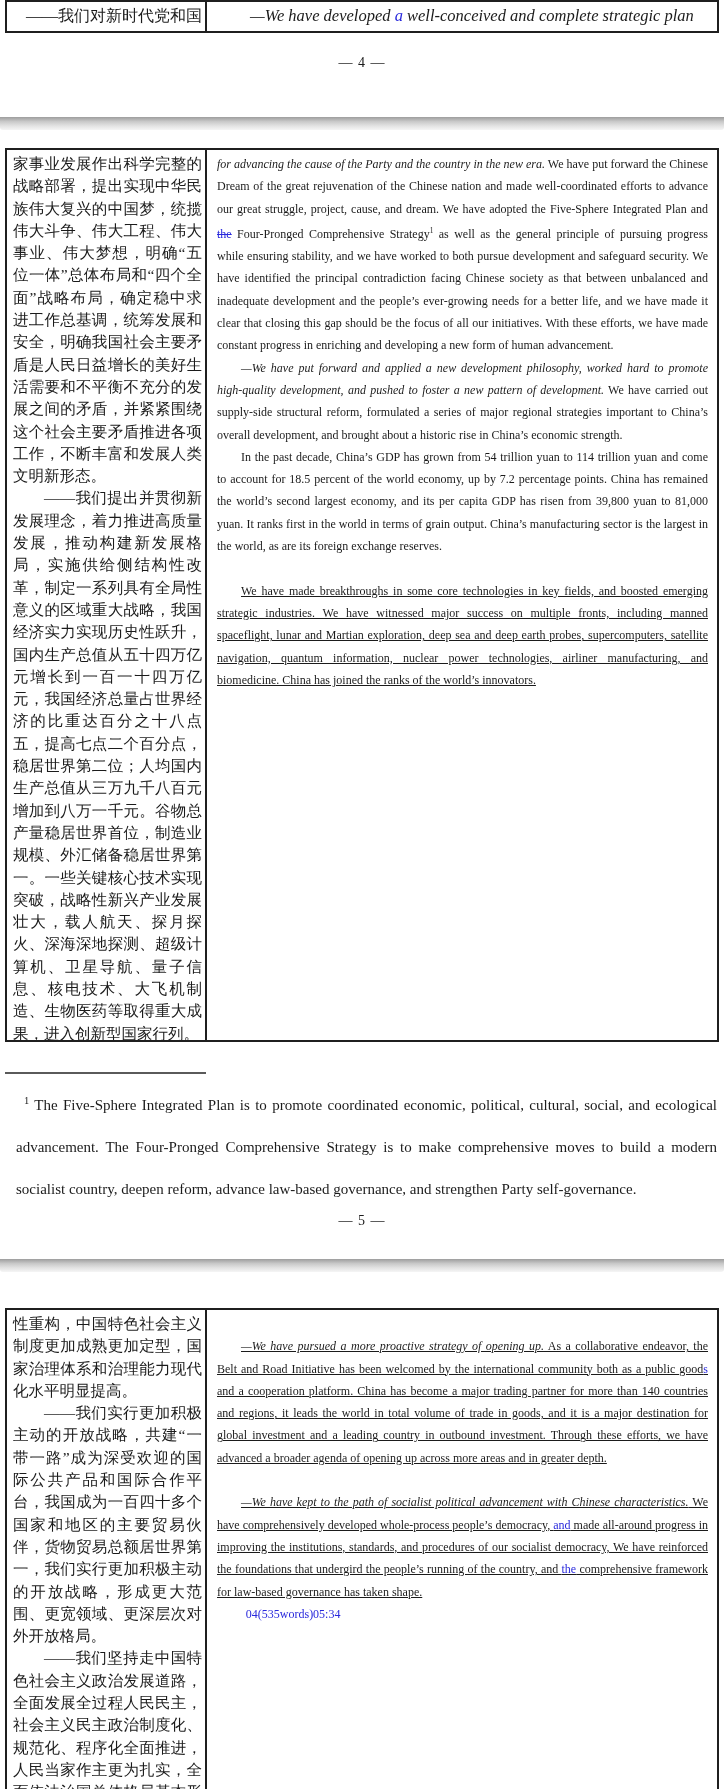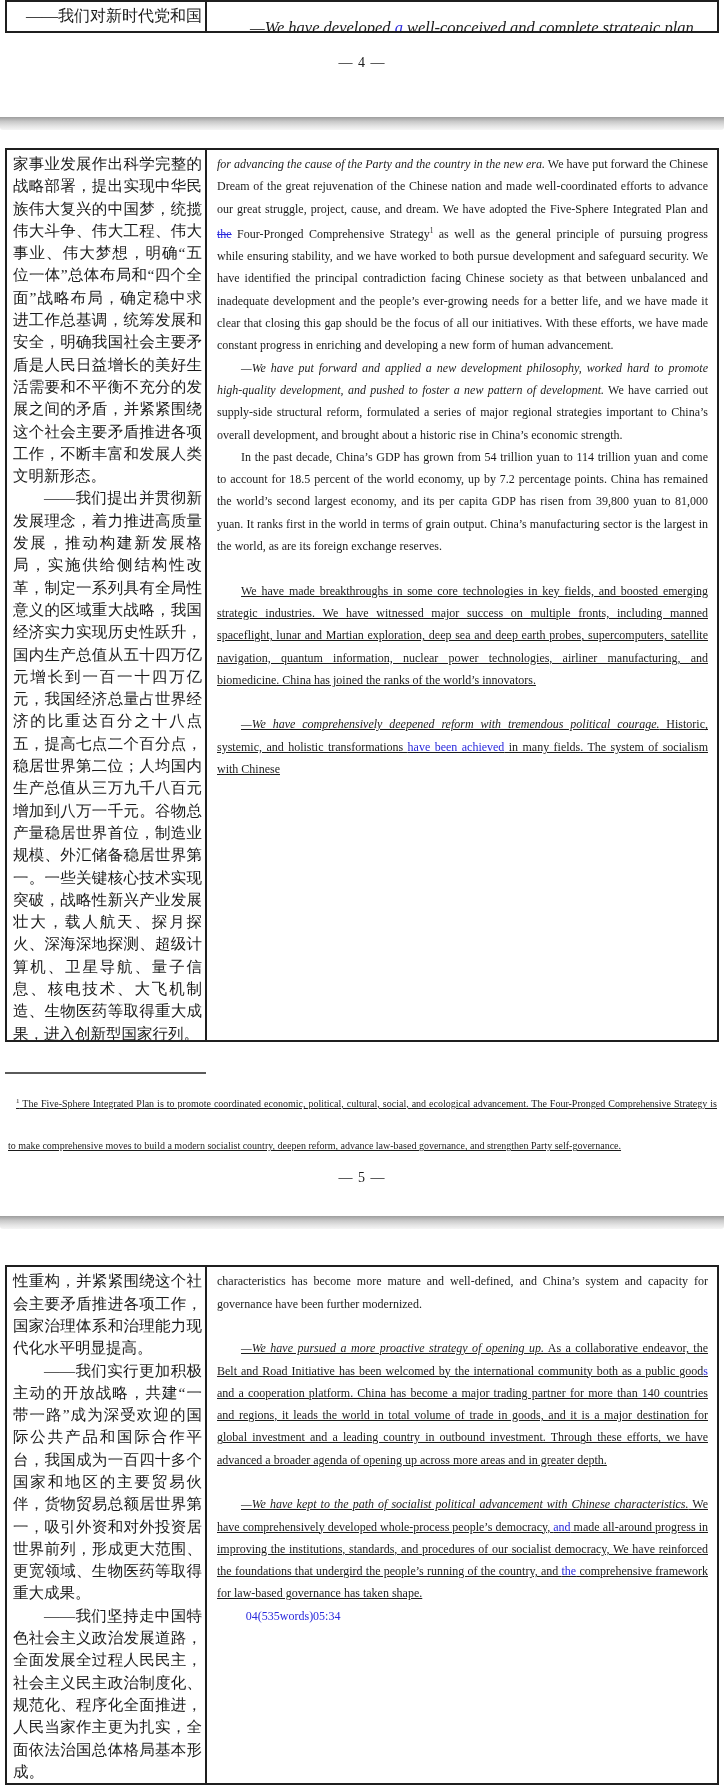--- a/index.html
+++ b/index.html
@@ -48,21 +48,21 @@
   .seg-del { color: var(--ins, #2828dc); text-decoration: line-through; }
   sup.seg-sup { font-size: 0.62em; }
   .stamp {
     color: var(--ins, #2828dc);
     text-indent: 2.4em;
     font-size: 15px;
   }
   
   .carry { height: 33px; }
   .carry .cell-zh { padding-top: 0; }
-  .carry .cell-en { padding-top: 12px; }
+  .carry .cell-en { padding-top: 0; }
   .carry p { line-height: 28px; white-space: nowrap; overflow: hidden; }
   .carry .cell-zh p { text-align: right; font-size: 16px; }
   .carry .cell-en p { text-indent: 2em; font-size: 16.5px; }
   
   .pagenum {
     text-align: center;
     font-size: 14px;
     letter-spacing: 1px;
     height: 18px;
     line-height: 18px;
@@ -82,26 +82,25 @@
   #table-page5 { margin-top: 18px; height: 894px; justify-content: flex-end; }
   #table-page6 { margin-top: 36px; height: 520px; }
   
   .footnote-rule {
     width: 201px;
     height: 0;
     border-top: 2px solid #5a5a5a;
     margin: 30px 0 0 5px;
   }
   .footnote {
-    margin: 6px 7px 0 8px;
-    font-size: 10px;
+    margin: 6px 7px 0 16px;
+    font-size: 15px;
     line-height: 42px;
     text-align: justify;
     text-indent: 8px;
-    text-decoration: underline;
   }
   .footnote sup { font-size: 0.7em; }
 </style>
 </head>
 <body style="--ins: #2828dc;">
 
 <div class="doc-table carry">
   <div class="cell-zh">
     <p>——我们对新时代党和国</p>
   </div>
@@ -117,41 +116,39 @@
 <div class="doc-table" id="table-page5">
   <div class="cell-zh">
       <p>家事业发展作出科学完整的战略部署，提出实现中华民族伟大复兴的中国梦，统揽伟大斗争、伟大工程、伟大事业、伟大梦想，明确“五位一体”总体布局和“四个全面”战略布局，确定稳中求进工作总基调，统筹发展和安全，明确我国社会主要矛盾是人民日益增长的美好生活需要和不平衡不充分的发展之间的矛盾，并紧紧围绕这个社会主要矛盾推进各项工作，不断丰富和发展人类文明新形态。</p>
       <p class="indent">——我们提出并贯彻新发展理念，着力推进高质量发展，推动构建新发展格局，实施供给侧结构性改革，制定一系列具有全局性意义的区域重大战略，我国经济实力实现历史性跃升，国内生产总值从五十四万亿元增长到一百一十四万亿元，我国经济总量占世界经济的比重达百分之十八点五，提高七点二个百分点，稳居世界第二位；人均国内生产总值从三万九千八百元增加到八万一千元。谷物总产量稳居世界首位，制造业规模、外汇储备稳居世界第一。一些关键核心技术实现突破，战略性新兴产业发展壮大，载人航天、探月探火、深海深地探测、超级计算机、卫星导航、量子信息、核电技术、大飞机制造、生物医药等取得重大成果，进入创新型国家行列。</p>
     </div>
   <div class="cell-en">
       <p><span class="seg-i">for advancing the cause of the Party and the country in the new era.</span><span> We have put forward the Chinese Dream of the great rejuvenation of the Chinese nation and made well-coordinated efforts to advance our great struggle, project, cause, and dream. We have adopted the Five-Sphere Integrated Plan and </span><span class="seg-del">the</span><span> Four-Pronged Comprehensive Strategy</span><sup class="seg-sup">1</sup><span>  as well as the general principle of pursuing progress while ensuring stability, and we have worked to both pursue development and safeguard security. We have identified the principal contradiction facing Chinese society as that between unbalanced and inadequate development and the people’s ever-growing needs for a better life, and we have made it clear that closing this gap should be the focus of all our initiatives. With these efforts, we have made constant progress in enriching and developing a new form of human advancement.</span></p>
       <p class="indent"><span class="seg-i">—We have put forward and applied a new development philosophy, worked hard to promote high-quality development, and pushed to foster a new pattern of development.</span><span> We have carried out supply-side structural reform, formulated a series of major regional strategies important to China’s overall development, and brought about a historic rise in China’s economic strength.</span></p>
       <p class="indent">In the past decade, China’s GDP has grown from 54 trillion yuan to 114 trillion yuan and come to account for 18.5 percent of the world economy, up by 7.2 percentage points. China has remained the world’s second largest economy, and its per capita GDP has risen from 39,800 yuan to 81,000 yuan. It ranks first in the world in terms of grain output. China’s manufacturing sector is the largest in the world, as are its foreign exchange reserves.</p>
       <p class="indent spacer">We have made breakthroughs in some core technologies in key fields, and boosted emerging strategic industries. We have witnessed major success on multiple fronts, including manned spaceflight, lunar and Martian exploration, deep sea and deep earth probes, supercomputers, satellite navigation, quantum information, nuclear power technologies, airliner manufacturing, and biomedicine. China has joined the ranks of the world’s innovators.</p>
-      <p class="indent spacer"><span class="seg-i">—We have comprehensively deepened reform with tremendous political courage.</span><span> Historic, systemic, and holistic transformations </span><span class="seg-ins">have been achieved</span><span> in many fields. The system of socialism with Chinese</span></p>
     </div>
 </div>
 
 <div class="footnote-rule"></div>
 <p class="footnote"><sup>1</sup><span> The Five-Sphere Integrated Plan is to promote coordinated economic, political, cultural, social, and ecological advancement. The Four-Pronged Comprehensive Strategy is to make comprehensive moves to build a modern socialist country, deepen reform, advance law-based governance, and strengthen Party self-governance.</span></p>
 
 <div class="pagenum" id="pagenum-5">— 5 —</div>
 
 <div class="sep-bar" id="sep-bar-2"></div>
 
 <div class="doc-table" id="table-page6">
   <div class="cell-zh">
     <div>
-        <p>性重构，并紧紧围绕这个社会主要矛盾推进各项工作，国家治理体系和治理能力现代化水平明显提高。</p>
-        <p class="indent">——我们实行更加积极主动的开放战略，共建“一带一路”成为深受欢迎的国际公共产品和国际合作平台，我国成为一百四十多个国家和地区的主要贸易伙伴，货物贸易总额居世界第一，吸引外资和对外投资居世界前列，形成更大范围、更宽领域、生物医药等取得重大成果。</p>
+        <p>性重构，中国特色社会主义制度更加成熟更加定型，国家治理体系和治理能力现代化水平明显提高。</p>
+        <p class="indent">——我们实行更加积极主动的开放战略，共建“一带一路”成为深受欢迎的国际公共产品和国际合作平台，我国成为一百四十多个国家和地区的主要贸易伙伴，货物贸易总额居世界第一，我们实行更加积极主动的开放战略，形成更大范围、更宽领域、更深层次对外开放格局。</p>
         <p class="indent">——我们坚持走中国特色社会主义政治发展道路，全面发展全过程人民民主，社会主义民主政治制度化、规范化、程序化全面推进，人民当家作主更为扎实，全面依法治国总体格局基本形成。</p>
       </div>
 
   </div>
   <div class="cell-en">
     <div>
-        <p>characteristics has become more mature and well-defined, and China’s system and capacity for governance have been further modernized.</p>
         <p class="indent spacer"><span class="seg-i">—We have pursued a more proactive strategy of opening up.</span><span> As a collaborative endeavor, the Belt and Road Initiative has been welcomed by the international community both as a public good</span><span class="seg-ins">s</span><span> and a cooperation platform. China has become a major trading partner for more than 140 countries and regions, it leads the world in total volume of trade in goods, and it is a major destination for global investment and a leading country in outbound investment. Through these efforts, we have advanced a broader agenda of opening up across more areas and in greater depth.</span></p>
         <p class="indent spacer"><span class="seg-i">—We have kept to the path of socialist political advancement with Chinese characteristics.</span><span> We have comprehensively developed whole-process people’s democracy, </span><span class="seg-ins">and</span><span> made all-around progress in improving the institutions, standards, and procedures of our socialist democracy, We have reinforced the foundations that undergird the people’s running of the country, and </span><span class="seg-ins">the</span><span> comprehensive framework for law-based governance has taken shape.</span></p>
       </div>
     <p class="stamp">04(535words)05:34</p>
   </div>
 </div>
 
 </body></html>

